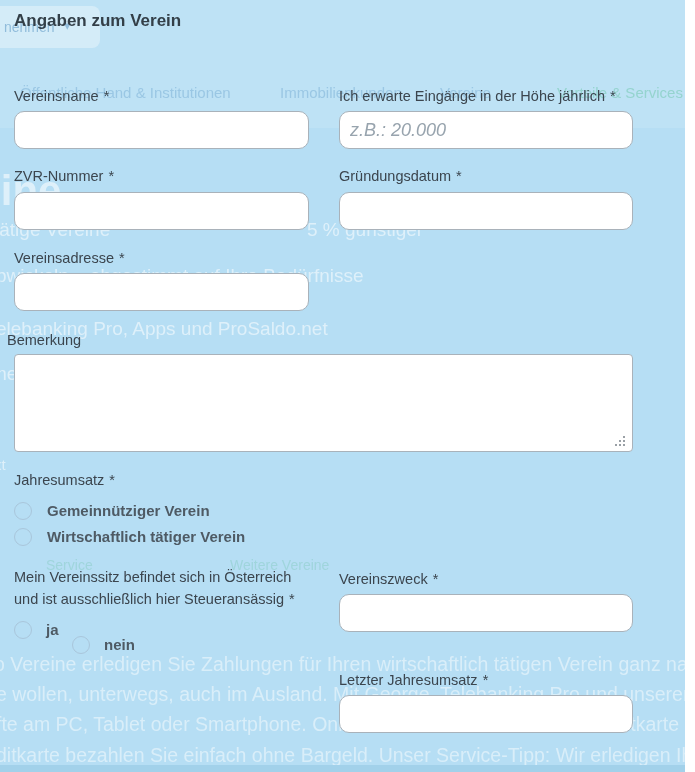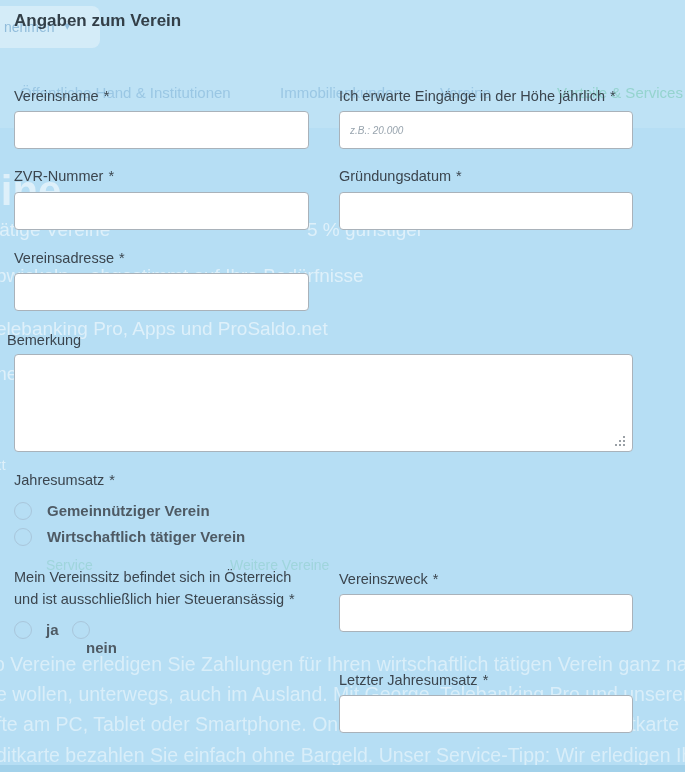--- a/index.html
+++ b/index.html
@@ -30,23 +30,23 @@
     position:absolute;left:14px;top:11px;
     font-size:17px;font-weight:bold;color:#333f48;
   }
   .field-label{
     position:absolute;
     font-size:14.5px;color:#3b454e;line-height:19px;
   }
   .req{margin-left:5px;}
   .tb{
     position:absolute;box-sizing:border-box;height:38px;
-    background:#ffffff;border:1px solid #a9b2ba;border-radius:4px;
+    background:#ffffff;border:1px solid #a9b2ba;border-radius:10px;
     padding:16px 10px;font-family:"Liberation Sans",sans-serif;
-    font-size:10px;color:#333f48;outline:none;
+    font-size:18px;color:#333f48;outline:none;
   }
   .tb::placeholder{font-style:italic;color:#98a4ae;opacity:1;}
   .ta{
     position:absolute;box-sizing:border-box;
     background:#ffffff;border:1px solid #a9b2ba;border-radius:4px;
     padding:8px 10px;font-family:"Liberation Sans",sans-serif;
     font-size:15px;color:#333f48;outline:none;resize:none;
   }
   .grip{position:absolute;width:2px;height:2px;background:#9aa0a6;
     box-shadow:-4px 0 #9aa0a6,0 -4px #9aa0a6,-4px -4px #9aa0a6,-8px 0 #9aa0a6,0 -8px #9aa0a6;}
@@ -147,21 +147,21 @@
     </div>
 
     <div class="field-label" style="left:14px;top:568px;">Mein Vereinssitz befindet sich in Österreich</div>
     <div class="field-label" style="left:14px;top:590px;">
       <span>und ist ausschließlich hier Steueransässig</span><span class="req">*</span>
     </div>
     <div class="radio-row" style="left:14px;top:621px;">
       <span class="radio-circle"></span>
       <span class="radio-text sm">ja</span>
     </div>
-    <div class="radio-row" style="left:72px;top:621px;flex-direction:column;">
+    <div class="radio-row" style="left:72px;top:636px;">
       <span class="radio-circle"></span>
       <span class="radio-text sm">nein</span>
     </div>
 
     <div class="field-label" style="left:339px;top:570px;">
       <span>Vereinszweck</span><span class="req">*</span>
     </div>
     <input class="tb" style="left: 339px; top: 594px; width: 294px;" type="text">
 
     <div class="field-label" style="left:339px;top:671px;">

